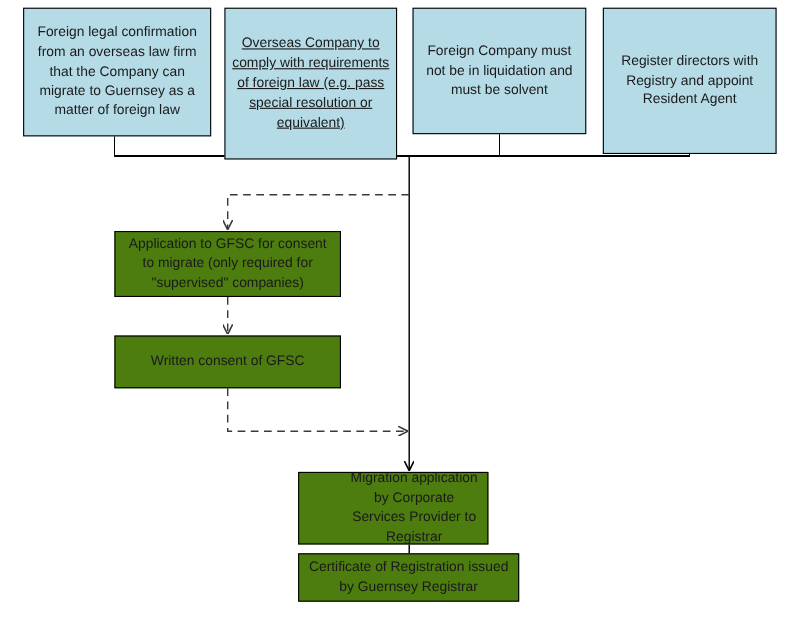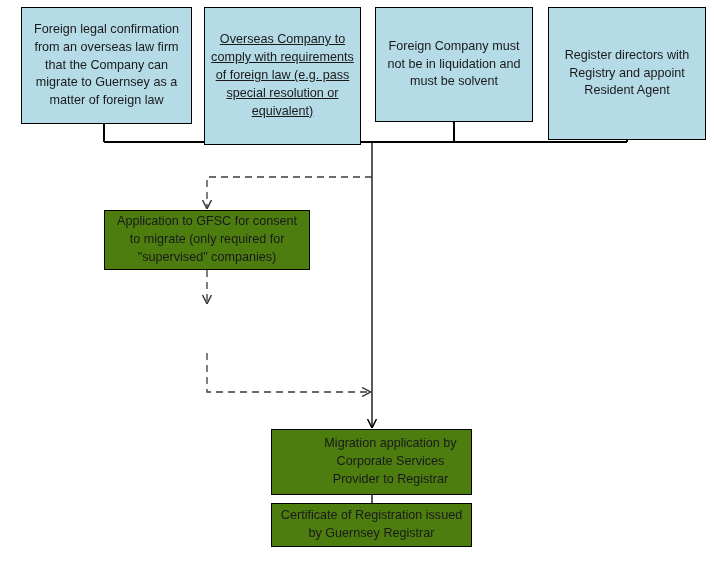--- a/index.html
+++ b/index.html
@@ -52,21 +52,21 @@
   }
   
   #node-foreign-legal-confirmation { left: 21px;  top: 7px;   width: 171px; height: 117px; }
   #node-overseas-compliance        { left: 204px; top: 7px;   width: 157px; height: 138px; text-decoration: underline; }
   #node-not-in-liquidation         { left: 375px; top: 7px;   width: 158px; height: 115px; justify-content: flex-end; }
   #node-register-directors         { left: 548px; top: 7px;   width: 158px; height: 133px; }
   
   #node-gfsc-application           { left: 104px; top: 210px; width: 206px; height: 60px; }
   #node-gfsc-consent               { left: 104px; top: 305px; width: 206px; height: 48px; }
   
-  #node-migration-application      { left: 271px; top: 429px; width: 201px; height: 66px; padding-left: 44px; }
+  #node-migration-application      { left: 271px; top: 429px; width: 173px; height: 66px; padding-left: 44px; }
   #node-certificate-registration   { left: 271px; top: 503px; width: 201px; height: 44px; }
 </style>
 </head>
 <body>
 
 <div id="flowchart-root">
 
   <svg id="flow-svg" viewBox="0 0 714 579" xmlns="http://www.w3.org/2000/svg">
     <defs>
       <marker id="arrow-solid" viewBox="0 0 10 10" refX="9" refY="5" markerWidth="7" markerHeight="7" orient="auto-start-reverse">
@@ -111,20 +111,23 @@
   </div>
 
   <div class="node node-fill-blue" id="node-register-directors">
     <span class="node-label">Register directors with Registry and appoint Resident Agent</span>
   </div>
 
   <div class="node node-fill-white" id="node-gfsc-application">
     <span class="node-label">Application to GFSC for consent to migrate (only required for "supervised" companies)</span>
   </div>
 
+  <div class="node node-fill-white" id="node-gfsc-consent">
+    <span class="node-label">Written consent of GFSC</span>
+  </div>
 
   <div class="node node-fill-white" id="node-migration-application">
     <span class="node-label">Migration application by Corporate Services Provider to Registrar</span>
   </div>
 
   <div class="node node-fill-white" id="node-certificate-registration">
     <span class="node-label">Certificate of Registration issued by Guernsey Registrar</span>
   </div>
 
 </div>

